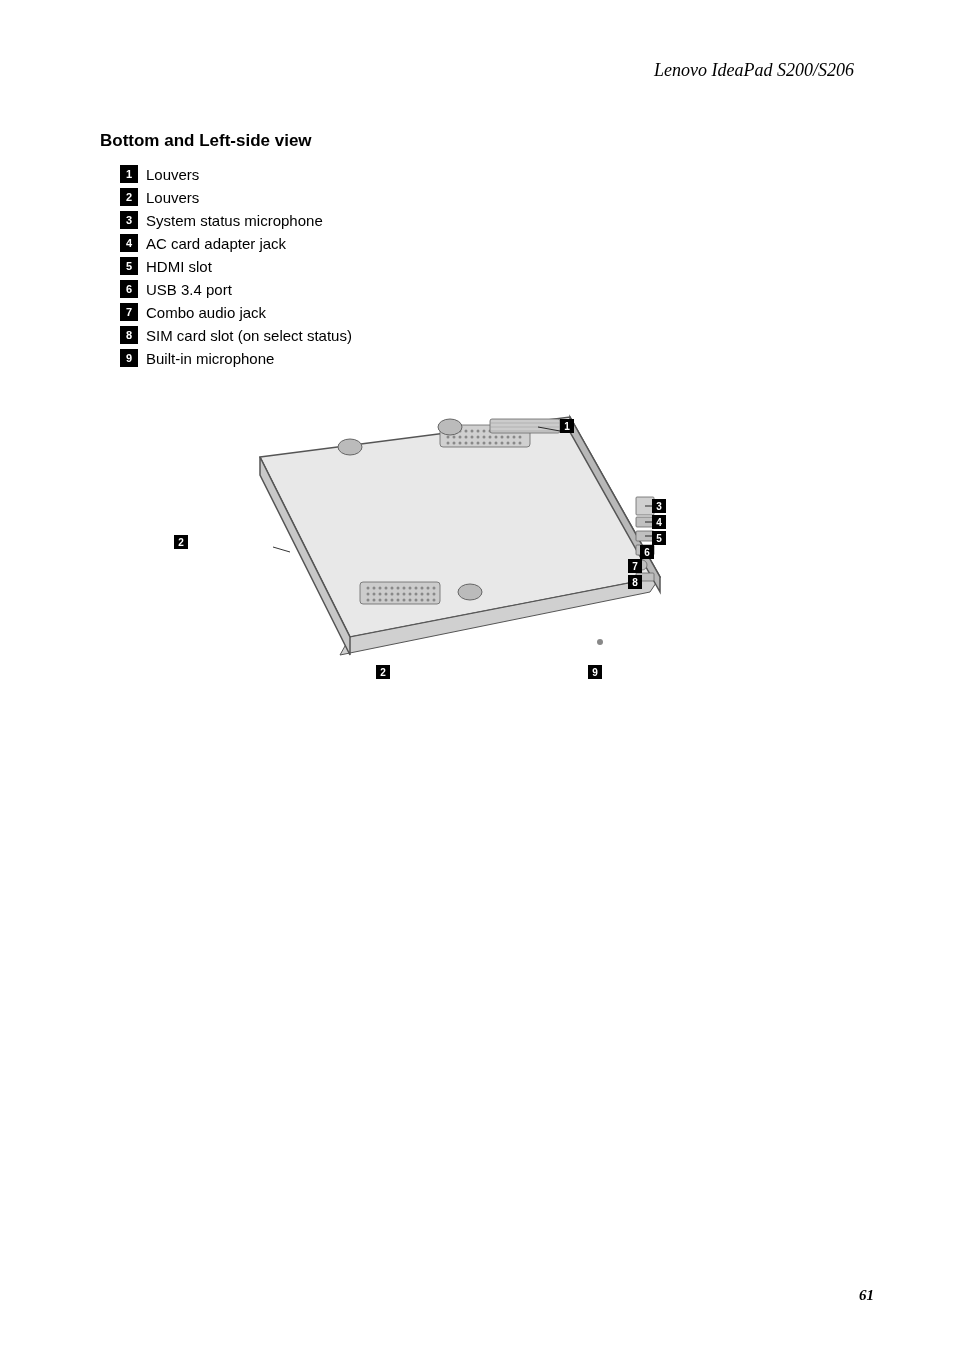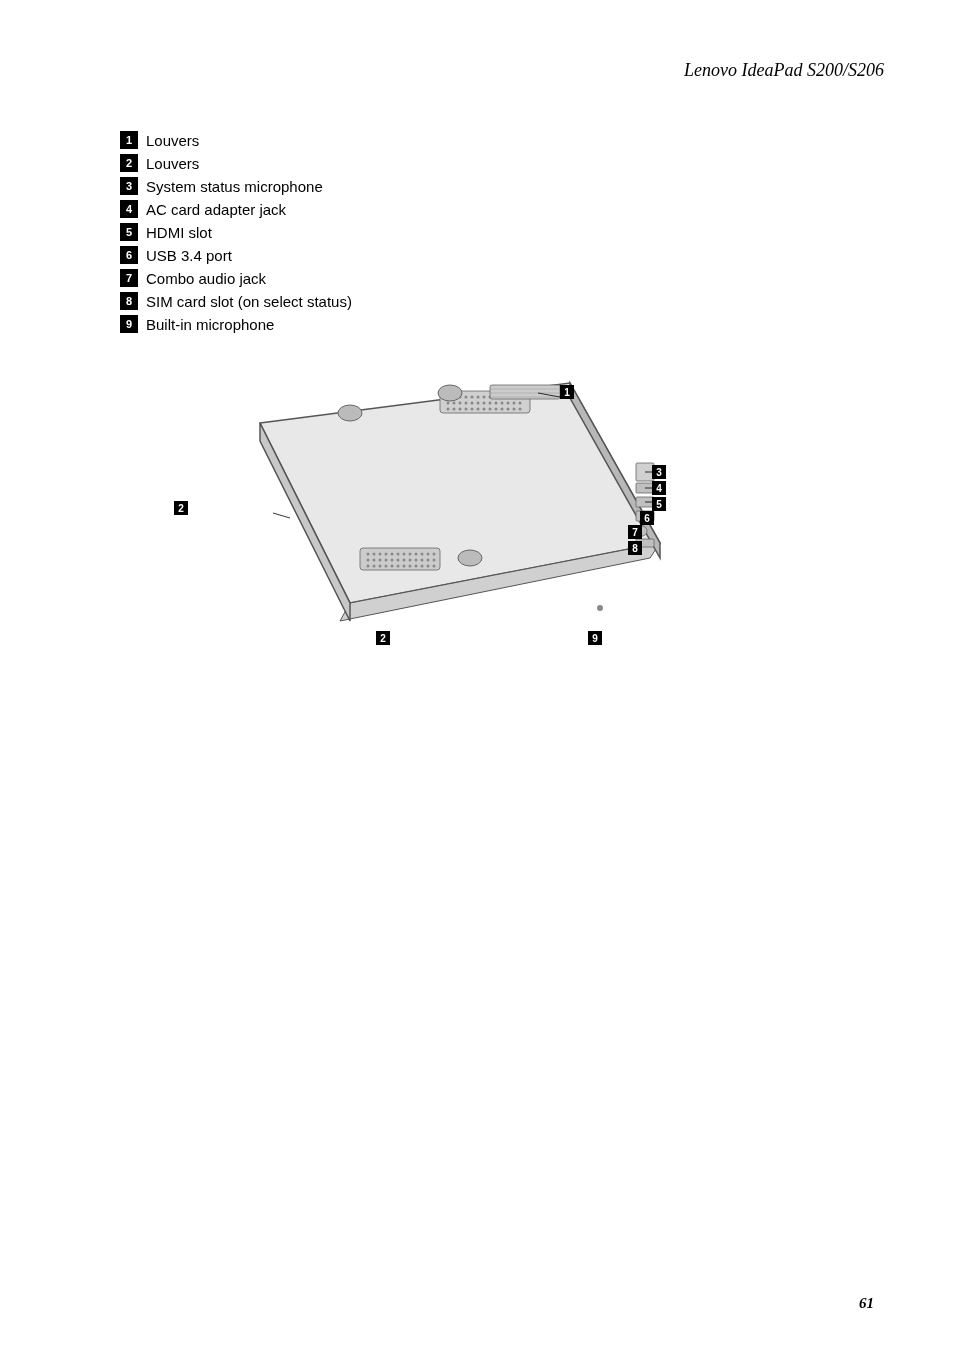--- a/index.html
+++ b/index.html
@@ -10,21 +10,21 @@
       background: #ffffff;
       font-family: Georgia, 'Times New Roman', Times, serif;
       font-size: 15px;
       color: #000000;
       position: relative;
     }
 
     .page-container {
       width: 954px;
       min-height: 1352px;
-      padding: 60px 70px 60px 100px;
+      padding: 60px 100px 60px 100px;
       position: relative;
     }
 
     .header-title {
       text-align: right;
       font-style: italic;
       font-size: 18px;
       font-weight: normal;
       margin-bottom: 50px;
       font-family: Georgia, 'Times New Roman', Times, serif;
@@ -75,35 +75,36 @@
 
     
     .laptop-svg {
       position: absolute;
       top: 0;
       left: 0;
     }
 
     .page-number {
       position: absolute;
-      bottom: 40px;
+      bottom: 48px;
       right: 80px;
       font-size: 15px;
       font-weight: bold;
       font-style: italic;
       font-family: Georgia, 'Times New Roman', Times, serif;
     }
   </style>
 </head>
 <body>
 
 <div class="page-container">
 
   <h1 class="header-title">Lenovo IdeaPad S200/S206</h1>
 
+  <h2 class="section-title">Bottom and Left-side view</h2>
 
   <ul class="item-list" id="item-list">
       <li>
         <span class="item-badge">1</span>
         <span>Louvers</span>
       </li>
       <li>
         <span class="item-badge">2</span>
         <span>Louvers</span>
       </li>

